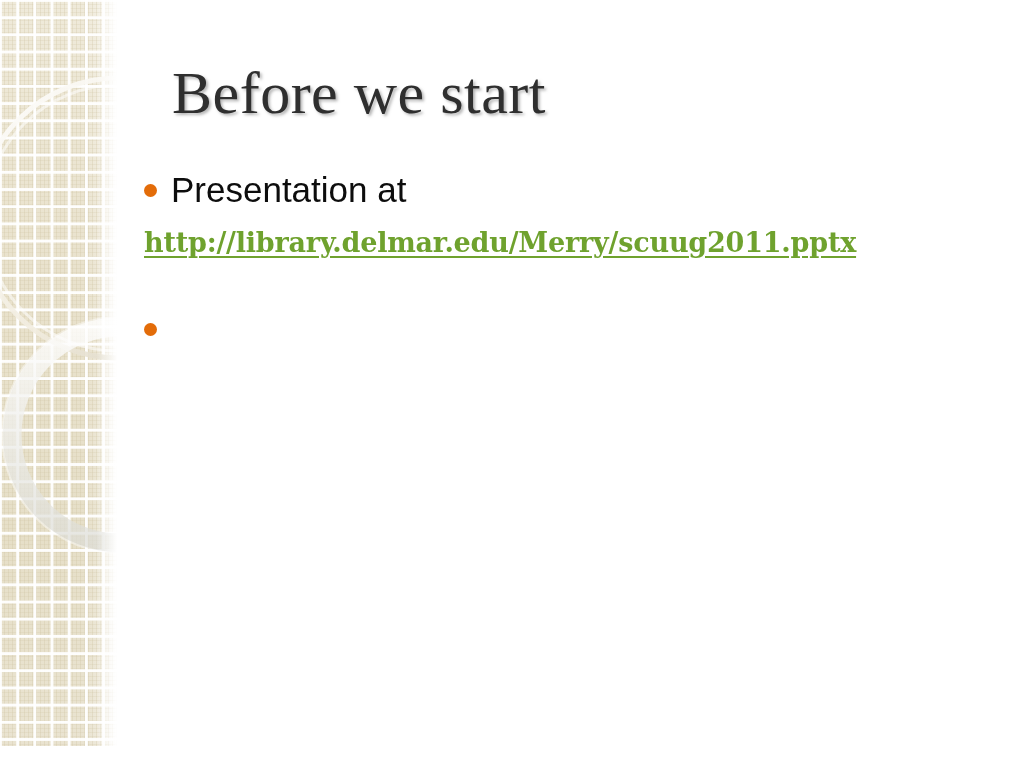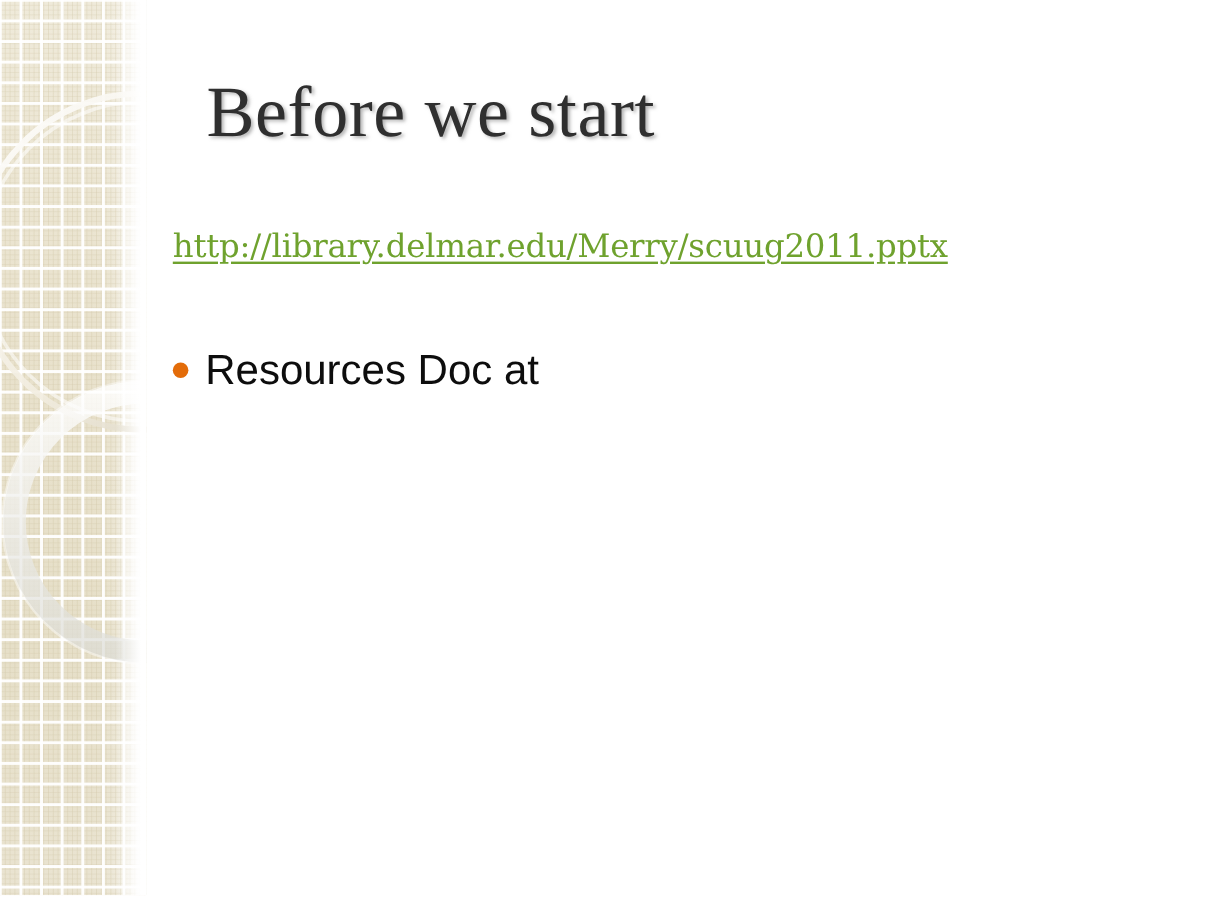--- a/index.html
+++ b/index.html
@@ -131,21 +131,21 @@
     font-size: 35px;
     font-weight: 400;
     color: #0d0d0d;
     line-height: 1.05;
     white-space: nowrap;
   }
 
   .link-line {
     font-family: "DejaVu Serif", "Liberation Serif", serif;
     font-size: 27px;
-    font-weight: 400;
+    font-weight: 700;
     color: #6FA22E;
     text-decoration: underline;
     text-decoration-thickness: 2px;
     text-underline-offset: 4px;
     letter-spacing: -0.2px;
     white-space: nowrap;
     display: inline-block;
   }
 
   .gap-first  { height: 18px; }
@@ -182,30 +182,33 @@
       <circle cx="120" cy="435" r="118" fill="none" stroke="rgba(255,255,255,0.45)" stroke-width="2"></circle>
     </svg>
 
     <div class="sidebar-fade"></div>
   </div>
 
   <div class="title">Before we start</div>
 
   <div class="body">
 
-
-    <div class="gap-first"></div>
-
-    <a class="link-line" href="#">http://library.delmar.edu/Merry/scuug2011.pptx</a>
-
-    <div class="gap-block"></div>
-
     <div class="bullet-row">
       <span class="bullet-dot"></span>
-      <span class="bullet-text">Resources Doc at</span>
+      <span class="bullet-text">Presentation at</span>
     </div>
 
+    <div class="gap-first"></div>
+
+    <a class="link-line" href="#">http://library.delmar.edu/Merry/scuug2011.pptx</a>
+
+    <div class="gap-block"></div>
+
+    <div class="bullet-row">
+      <span class="bullet-dot"></span>
+    </div>
+
     <div class="gap-second"></div>
 
 
   </div>
 
 </div>
 
 </body></html>

